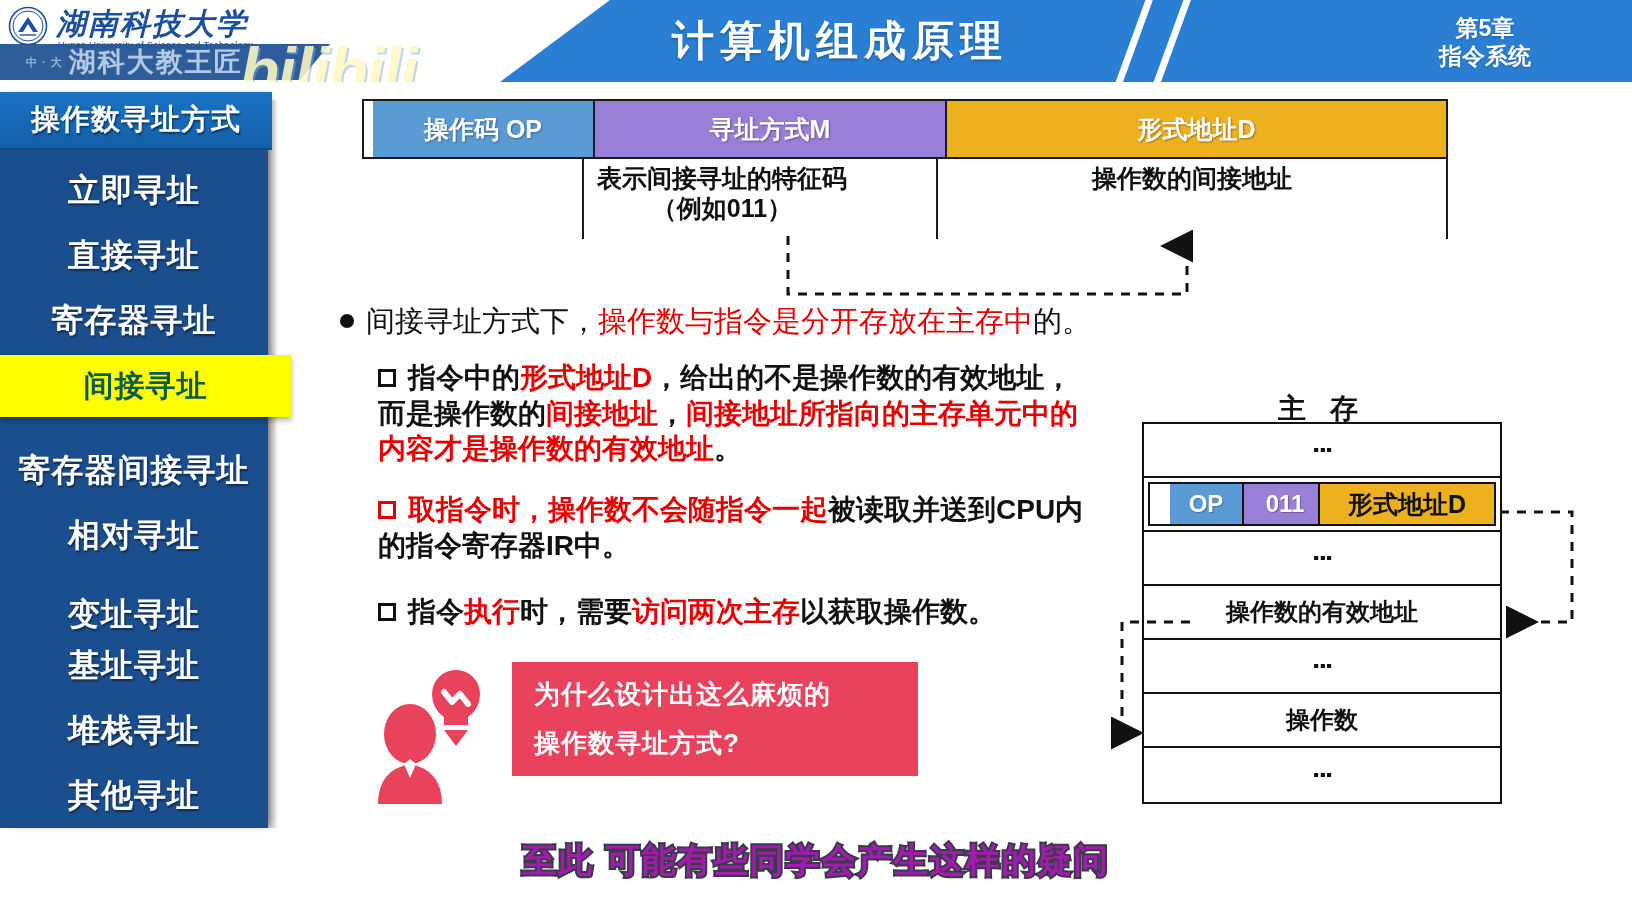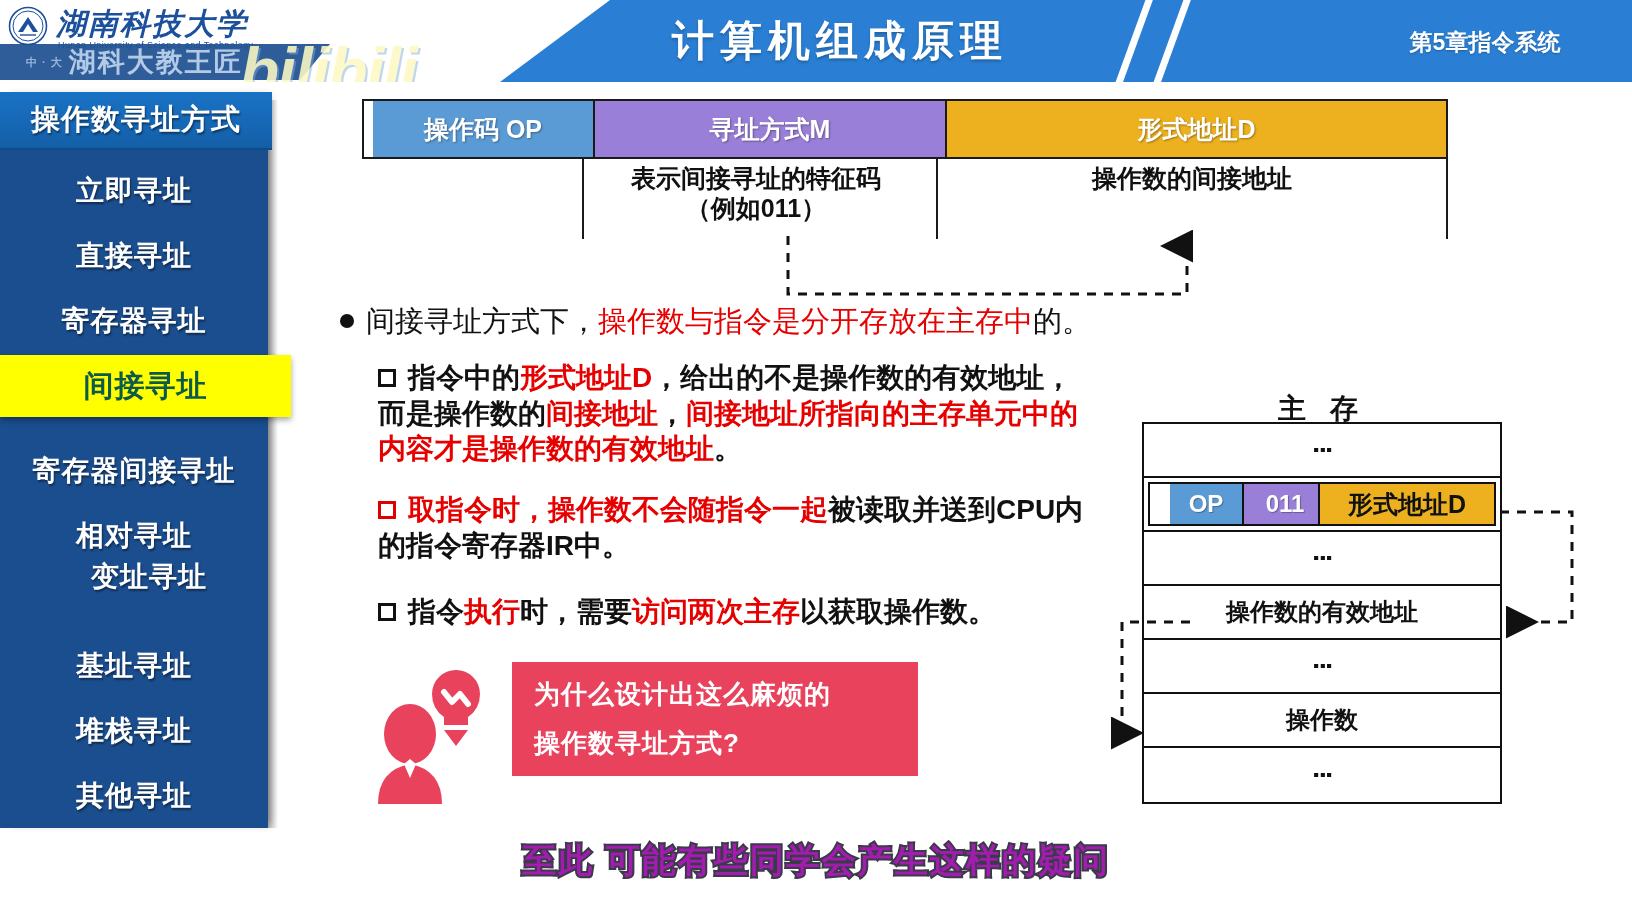--- a/index.html
+++ b/index.html
@@ -28,21 +28,21 @@
   .slash-a{ left:1130px; }
   .slash-b{ left:1168px; }
   .hdr-title{
     position:absolute; left:560px; top:8px; width:560px; height:66px;
     display:flex; align-items:center; justify-content:center;
     color:#fff; font-size:42px; font-weight:bold; letter-spacing:6px;
     text-shadow: 0 2px 3px rgba(0,0,0,.25);
   }
   .hdr-chapter{
     position:absolute; left:1340px; top:4px; width:290px; height:76px;
-    display:flex; flex-direction:row; align-items:center; justify-content:center;
+    display:flex; flex-direction:column; align-items:center; justify-content:center;
     color:#fff; font-size:23px; font-weight:bold; line-height:1.22;
     text-shadow: 0 1px 2px rgba(0,0,0,.25);
   }
   
   .uni-logo{ position:absolute; left:8px; top:6px; width:40px; height:40px; }
   .uni-name{
     position:absolute; left:56px; top:4px;
     color:#1c4f9c; font-size:30px; font-weight:bold;
     font-family:"Liberation Serif", serif; letter-spacing:2px;
     font-style:italic;
@@ -86,21 +86,21 @@
     position:absolute; left:0; top:92px; width:272px; height:58px;
     background:linear-gradient(to bottom,#1a72c4 0%,#1668b6 55%,#145ea6 100%);
     display:flex; align-items:center; justify-content:center;
     color:#fff; font-size:29px; font-weight:bold; letter-spacing:1px;
     text-shadow: 1px 2px 2px rgba(0,0,0,.45);
     border-bottom:2px solid #0f4c8a;
   }
   .side-item{
     position:absolute; left:0; width:268px; height:62px;
     display:flex; align-items:center; justify-content:center;
-    color:#fff; font-size:28px; font-weight:bold; letter-spacing:1px;
+    color:#fff; font-size:32px; font-weight:bold; letter-spacing:1px;
     text-shadow: 1px 2px 2px rgba(0,0,0,.45);
   }
   .side-item.active{
     background:#ffff00; color:#0c5a4a; width:291px;
     text-shadow:none;
     box-shadow: 0 3px 6px rgba(0,0,0,.35);
     font-size:30px;
   }
 
   
@@ -218,37 +218,37 @@
   <div class="sidebar"></div>
   <div class="side-shadow"></div>
   <div class="side-head">操作数寻址方式</div>
   <div id="side-items">
       <div class="side-item" style="top: 160px;">立即寻址</div>
       <div class="side-item" style="top: 225px;">直接寻址</div>
       <div class="side-item" style="top: 290px;">寄存器寻址</div>
       <div class="side-item active" style="top: 355px;">间接寻址</div>
       <div class="side-item" style="top: 440px;">寄存器间接寻址</div>
       <div class="side-item" style="top: 505px;">相对寻址</div>
-      <div class="side-item" style="top: 546px; margin-left: 15px;">变址寻址</div>
+      <div class="side-item" style="top: 584px;">变址寻址</div>
       <div class="side-item" style="top: 635px;">基址寻址</div>
       <div class="side-item" style="top: 700px;">堆栈寻址</div>
       <div class="side-item" style="top: 765px;">其他寻址</div>
     </div>
 
   <div class="fmt">
     <div class="fmt-row1">
       <div class="fmt-c fmt-op">操作码 OP</div>
       <div class="fmt-c fmt-m">寻址方式M</div>
       <div class="fmt-c fmt-d">形式地址D</div>
     </div>
     <div class="fmt-row2">
       <div class="fmt-vline" style="left:220px;"></div>
       <div class="fmt-vline" style="left:574px;"></div>
       <div class="fmt-vline" style="left:1084px;"></div>
-      <div class="fmt-lbl" style="left:238px; width:312px;">
+      <div class="fmt-lbl" style="left:204px; width:312px;">
         <span>表示间接寻址的特征码</span>
         <span>（例如011）</span>
       </div>
       <div class="fmt-lbl" style="left:576px; width:508px;">
         <span>操作数的间接地址</span>
       </div>
     </div>
   </div>
 
   <div class="b1">

